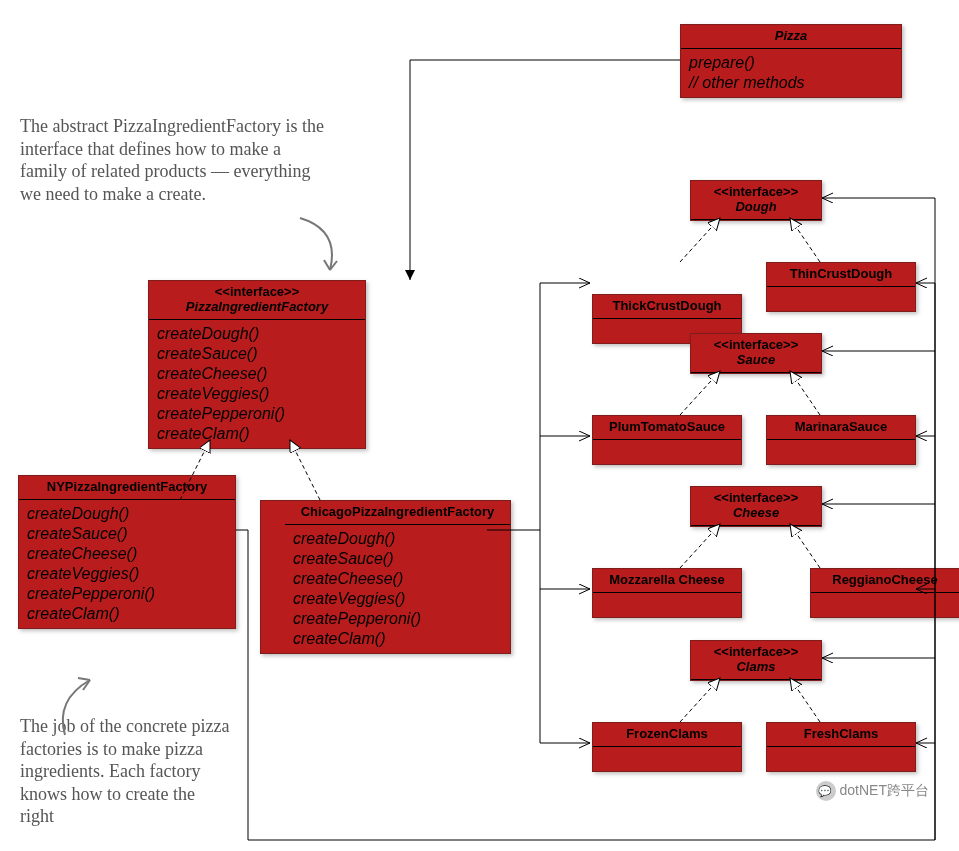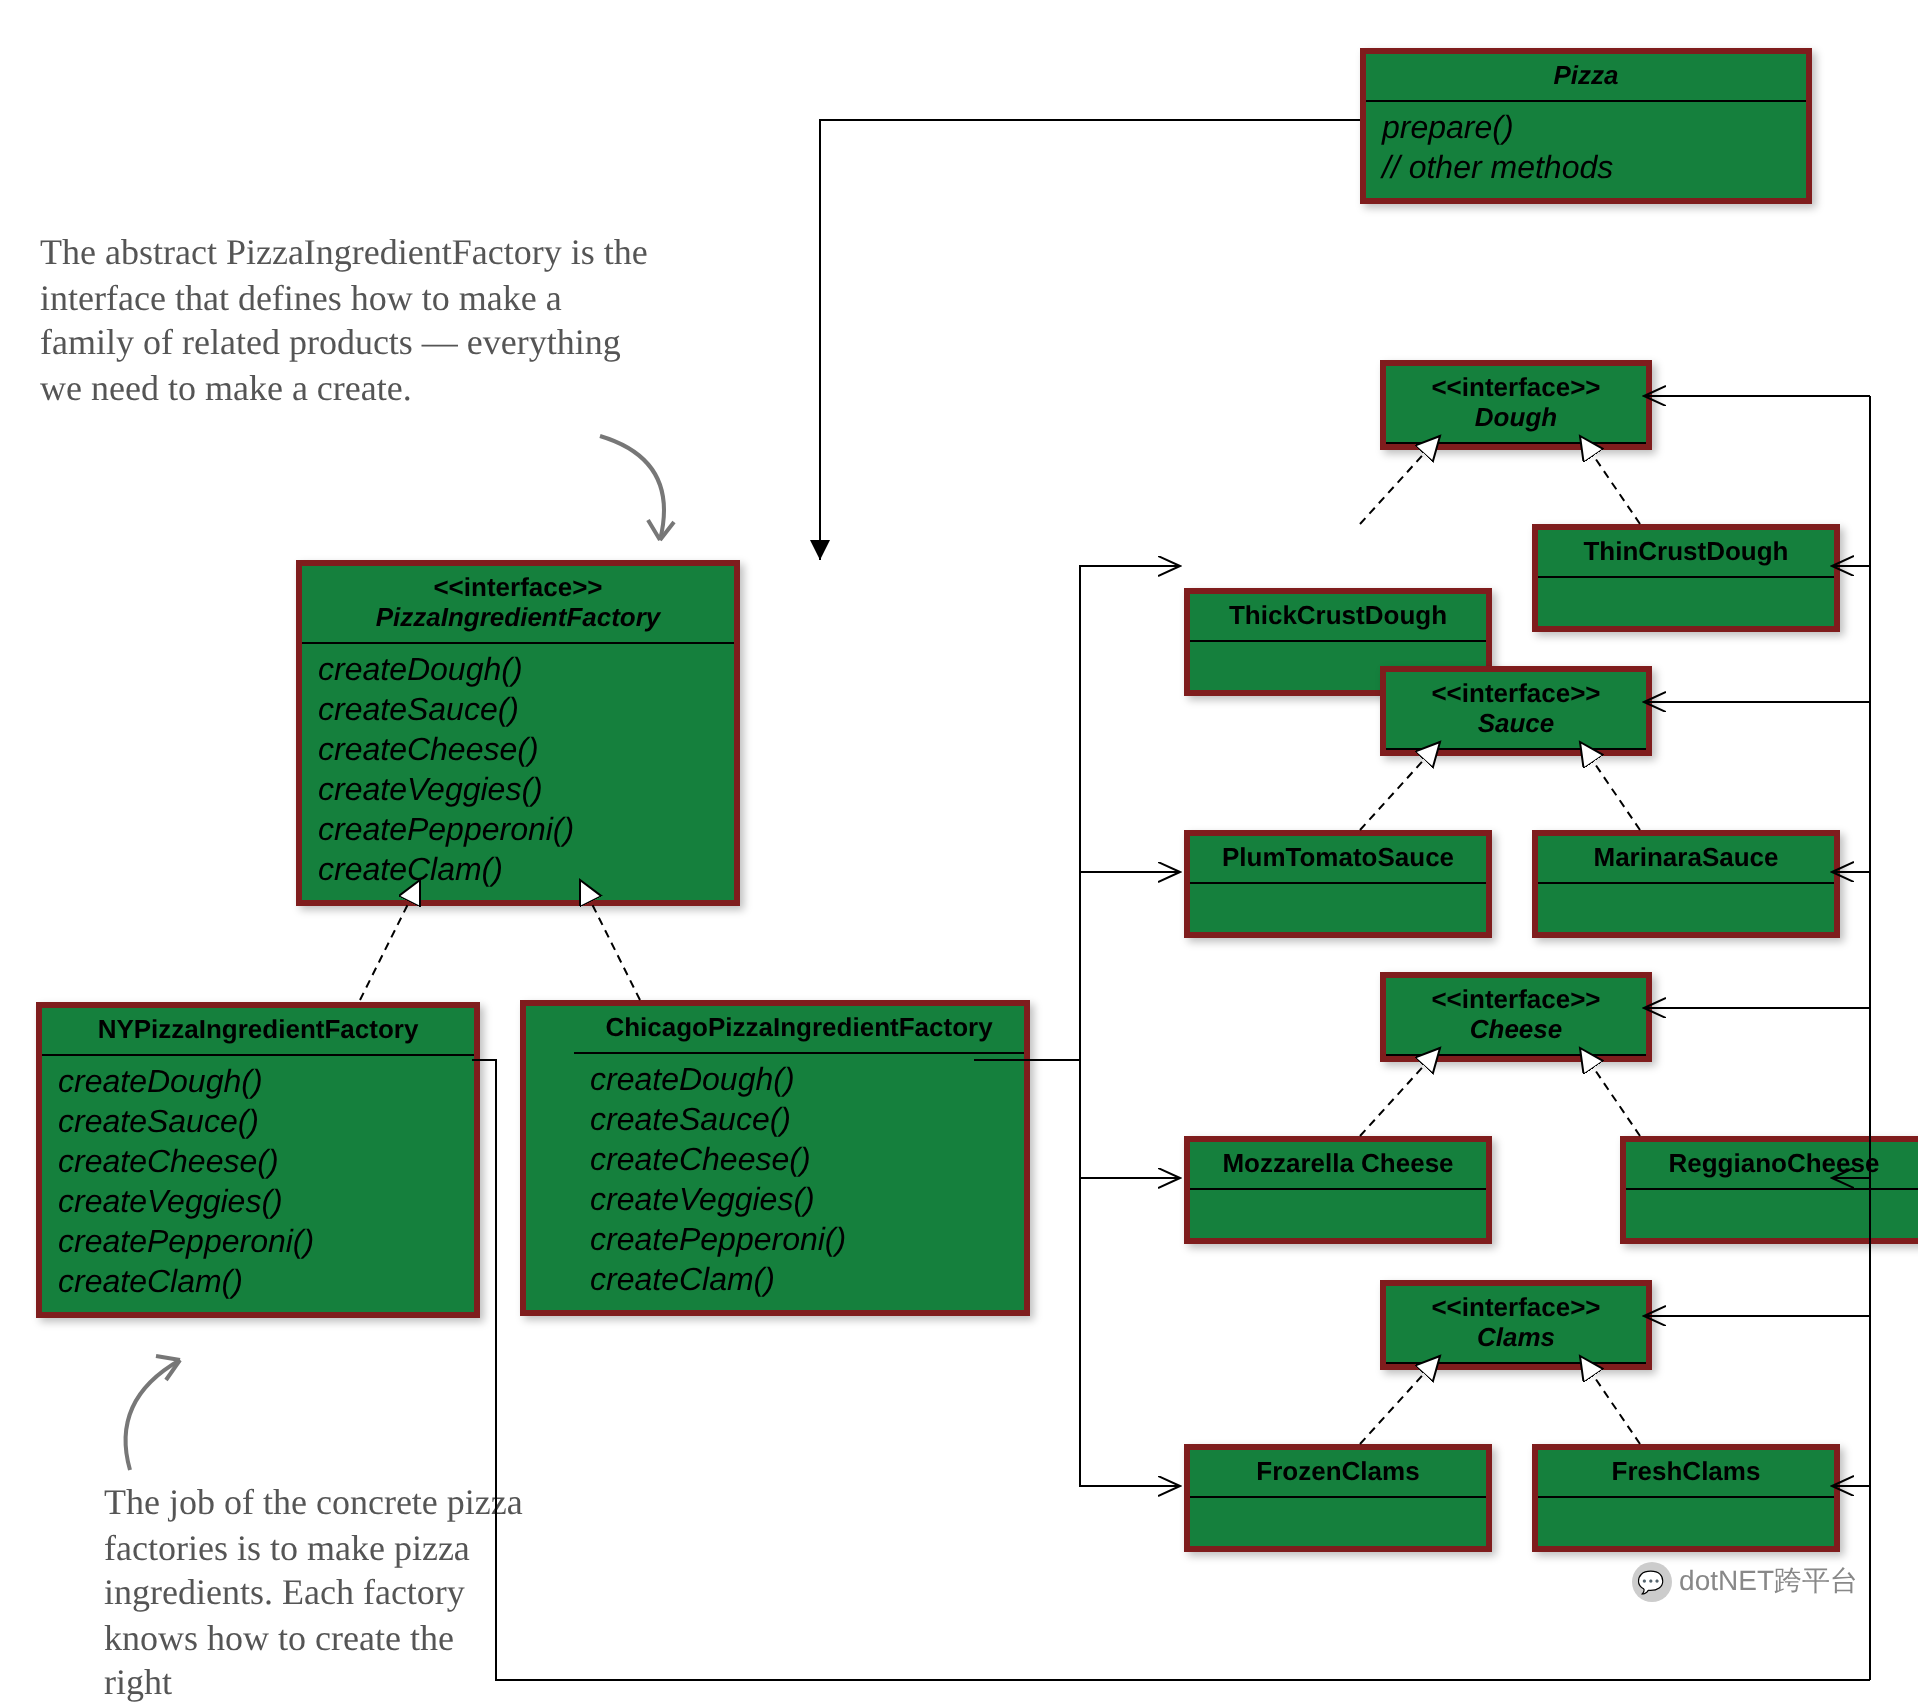--- a/index.html
+++ b/index.html
@@ -1,18 +1,18 @@
 <!DOCTYPE html>
 <html><head>
 <meta charset="utf-8">
 <style>
   html,body{margin:0;padding:0;background:#fff;font-family:Arial,Helvetica,sans-serif;}
   #canvas{position:relative;width:959px;height:851px;background:#fff;overflow:hidden;}
 
-  .box{position:absolute;border:3px solid #7f1d1d;background:#15803d;box-shadow:2px 2px 4px rgba(0,0,0,.25);}
+  .box{position:absolute;border:1px solid #7f1d1d;background:#b91c1c;box-shadow:2px 2px 4px rgba(0,0,0,.25);}
   .title{text-align:center;font-weight:bold;font-size:13px;padding:4px 6px;border-bottom:1px solid #000;line-height:1.15;}
   .stereo{font-weight:bold;margin-top:20px;}
   .body{font-size:16px;padding:4px 8px;}
   .body div{padding:1px 0;font-style:italic;}
   .emptybody{height:24px;border-top:0;}
 
   .note{position:absolute;font-family:'Comic Sans MS',cursive;font-size:18px;color:#555;line-height:1.25;}
 
   .watermark{position:absolute;font-size:14px;color:#888;display:flex;align-items:center;gap:4px;}
   .watermark .wico{width:20px;height:20px;border-radius:50%;background:#ccc;display:inline-flex;align-items:center;justify-content:center;font-size:11px;color:#666;}
@@ -23,21 +23,21 @@
 <body>
 
 <div id="canvas">
 
   <div class="note" style="left:20px;top:115px;width:305px;">The abstract PizzaIngredientFactory is the interface that defines how to make a family of related products — everything we need to make a create.</div>
   <svg class="lines" width="959" height="851">
     <path d="M300 218 Q 340 230 330 270" stroke="#777" stroke-width="2" fill="none"></path>
     <path d="M330 270 l -6 -10 m 6 10 l 7 -9" stroke="#777" stroke-width="2" fill="none"></path>
   </svg>
 
-  <div class="note" style="left:20px;top:740px;width:210px;margin-left:32px;">The job of the concrete pizza factories is to make pizza ingredients. Each factory knows how to create the right</div>
+  <div class="note" style="left:20px;top:715px;width:210px;">The job of the concrete pizza factories is to make pizza ingredients. Each factory knows how to create the right</div>
   <svg class="lines" width="959" height="851">
     <path d="M65 735 Q 55 700 90 680" stroke="#777" stroke-width="2" fill="none"></path>
     <path d="M90 680 l -12 -2 m 12 2 l -7 10" stroke="#777" stroke-width="2" fill="none"></path>
   </svg>
 
   <div class="box" style="left:680px;top:24px;width:220px;">
     <div class="title"><span style="font-style:italic">Pizza</span></div>
     <div class="body">
       <div>prepare()</div>
       <div>// other methods</div>
@@ -52,21 +52,21 @@
     <div class="body">
       <div>createDough()</div>
       <div>createSauce()</div>
       <div>createCheese()</div>
       <div>createVeggies()</div>
       <div>createPepperoni()</div>
       <div>createClam()</div>
     </div>
   </div>
 
-  <div class="box" style="left:18px;top:501px;width:216px;">
+  <div class="box" style="left:18px;top:475px;width:216px;">
     <div class="title"><span>NYPizzaIngredientFactory</span></div>
     <div class="body">
       <div>createDough()</div>
       <div>createSauce()</div>
       <div>createCheese()</div>
       <div>createVeggies()</div>
       <div>createPepperoni()</div>
       <div>createClam()</div>
     </div>
   </div>

